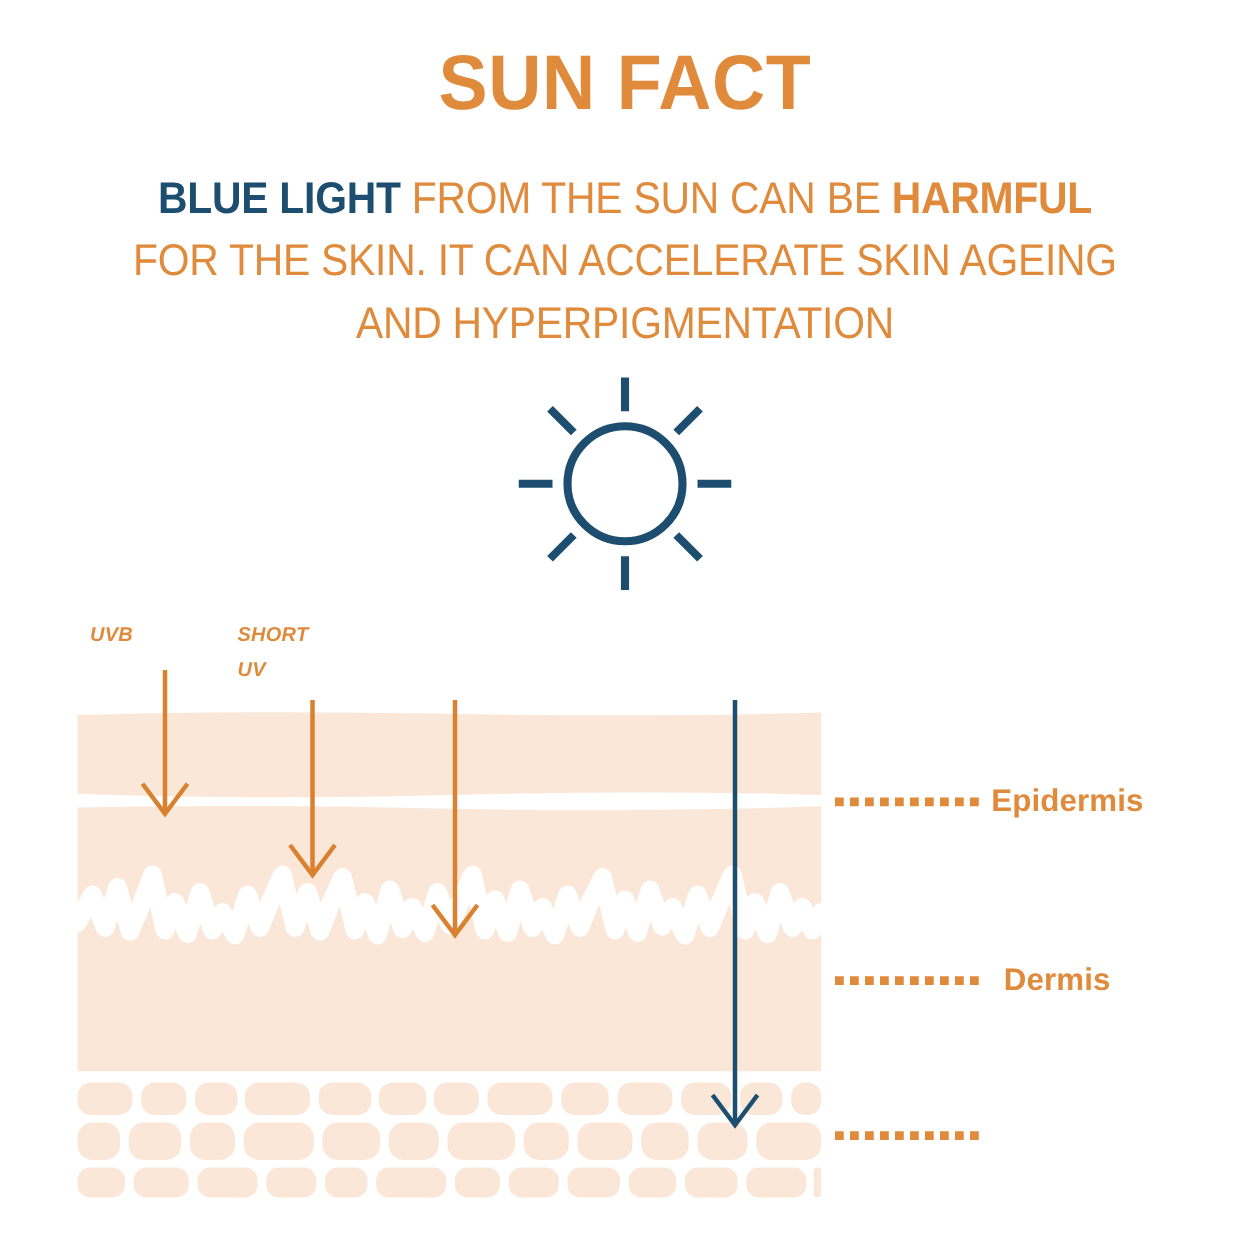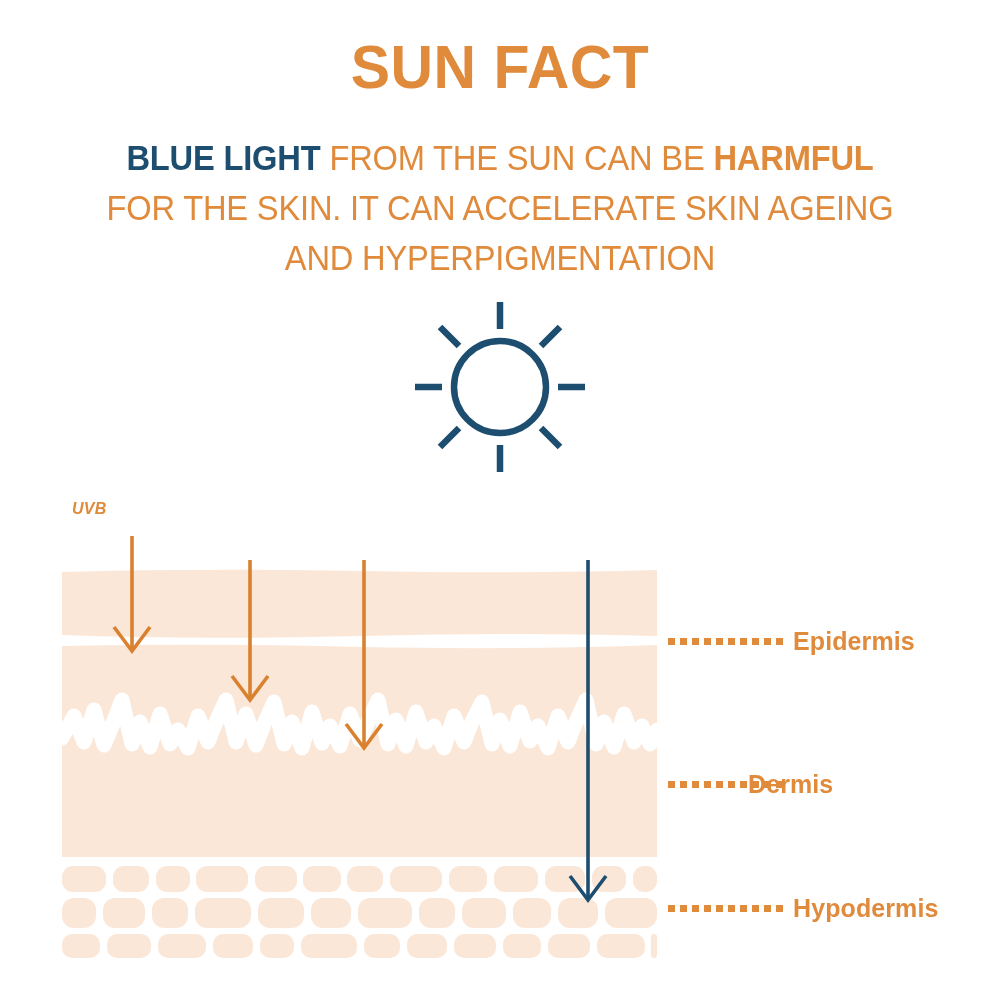--- a/index.html
+++ b/index.html
@@ -141,20 +141,22 @@
         <line x1="27" y1="27" x2="46" y2="46"></line>
         <line x1="128" y1="128" x2="147" y2="147"></line>
         <line x1="147" y1="27" x2="128" y2="46"></line>
         <line x1="46" y1="128" x2="27" y2="147"></line>
       </g>
     </svg>
   </div>
 
   <div class="ray-label orange" style="left:72px; top:495px; width:120px;">UVB</div>
 
+  <div class="ray-label orange" style="left:190px; top:495px; width:120px;">SHORT
+UV</div>
 
 
 
   <svg class="skin-svg" viewBox="0 0 1000 1000">
 
     <path d="M62,572 Q200,568 360,571 Q520,574 657,570 L657,636 Q520,632 360,636 Q200,640 62,635 Z" fill="#FBE7D8"></path>
 
     <path d="M62,646 Q200,643 360,647 Q520,650 657,645 L657,857 L62,857 Z" fill="#FBE7D8"></path>
 
     <path fill="none" stroke="#ffffff" stroke-width="15" stroke-linecap="round" stroke-linejoin="round" d="M62,738
@@ -253,29 +255,28 @@
       <i></i>
       <i></i>
       <i></i>
       <i></i>
       <i></i>
       <i></i>
       <i></i>
       <i></i>
       <i></i>
   </div>
-  <div class="layer-label" style="left:728px; top:770px;">Dermis</div>
+  <div class="layer-label" style="left:783px; top:770px;">Dermis</div>
 
   <div class="leader" style="left:668px; top:905px;">
     <i></i>
       <i></i>
       <i></i>
       <i></i>
       <i></i>
       <i></i>
       <i></i>
       <i></i>
       <i></i>
       <i></i>
   </div>
-  <div class="layer-label" style="left:773px; top:894px;">Hypodermis</div>
 
 </div>
 
 </body></html>

